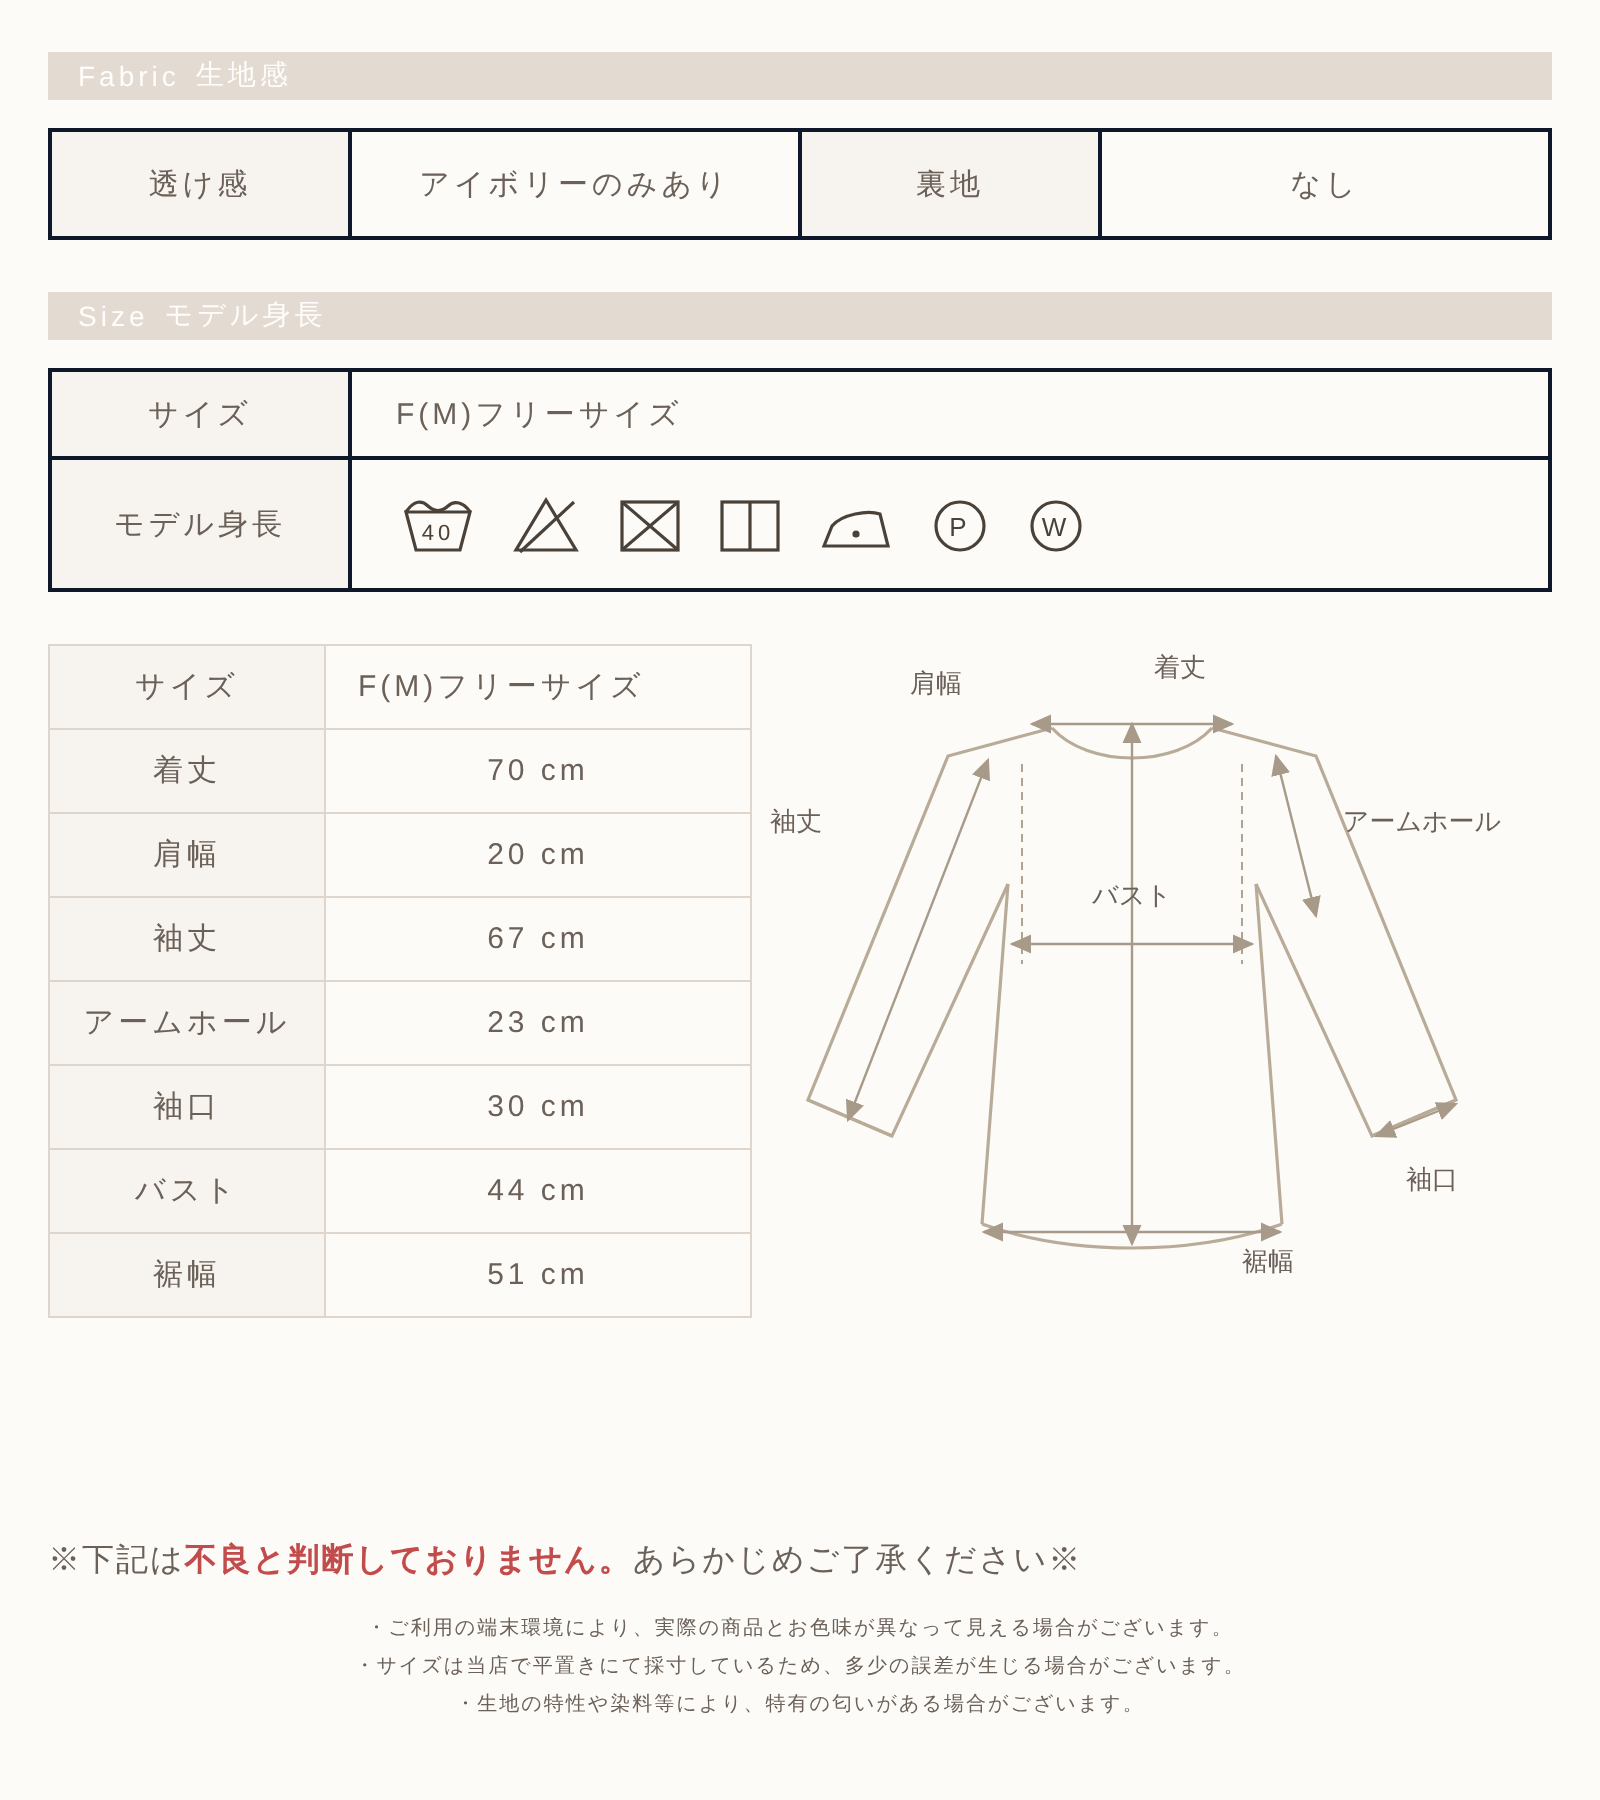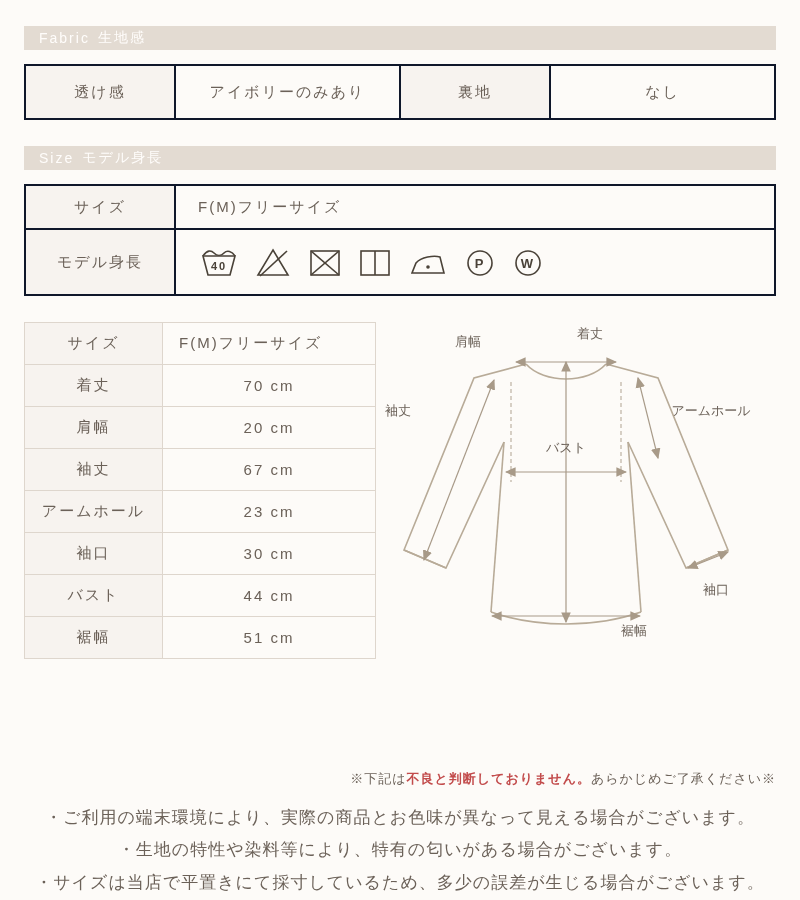--- a/index.html
+++ b/index.html
@@ -77,21 +77,20 @@
     letter-spacing: 2px;
   }
   #size-table tr.wash td { height: 62px; }
 
   
   .wash-icons {
     display: flex;
     align-items: center;
     gap: 14px;
     padding-left: 22px;
-    font-weight: bold;
   }
 
   
   .meas-wrap {
     margin-top: 26px;
     display: flex;
     align-items: flex-start;
   }
   #meas-table {
     width: 352px;
@@ -119,37 +118,37 @@
   .diagram svg { display: block; }
 
   
   .notice {
     position: absolute;
     left: 24px;
     right: 24px;
     top: 770px;
   }
   .notice-title {
-    text-align: right;
-    font-size: 13px;
+    text-align: left;
+    font-size: 16px;
     letter-spacing: 1px;
     color: #6b6158;
     font-family: Liberation Mono, monospace;
   }
   .notice-title b {
     color: #c24b4b;
     font-weight: bold;
   }
   .notice ul {
     list-style: none;
     margin: 14px 0 0 0;
     padding: 0;
   }
   .notice li {
-    font-size: 17px;
+    font-size: 10px;
     letter-spacing: 1px;
     color: #6b6158;
     line-height: 1.9;
     text-align: center;
   }
 </style>
 </head>
 <body>
 
 <div class="page">
@@ -348,18 +347,18 @@
       </svg>
     </div>
   </div>
 
   <div class="notice">
     <div class="notice-title">
       <span>※下記は</span><b>不良と判断しておりません。</b><span>あらかじめご了承ください※</span>
     </div>
     <ul>
       <li>・ご利用の端末環境により、実際の商品とお色味が異なって見える場合がございます。</li>
+      <li>・サイズは当店で平置きにて採寸しているため、多少の誤差が生じる場合がございます。</li>
       <li>・生地の特性や染料等により、特有の匂いがある場合がございます。</li>
-      <li>・サイズは当店で平置きにて採寸しているため、多少の誤差が生じる場合がございます。</li>
     </ul>
   </div>
 
 </div>
 
 </body></html>

